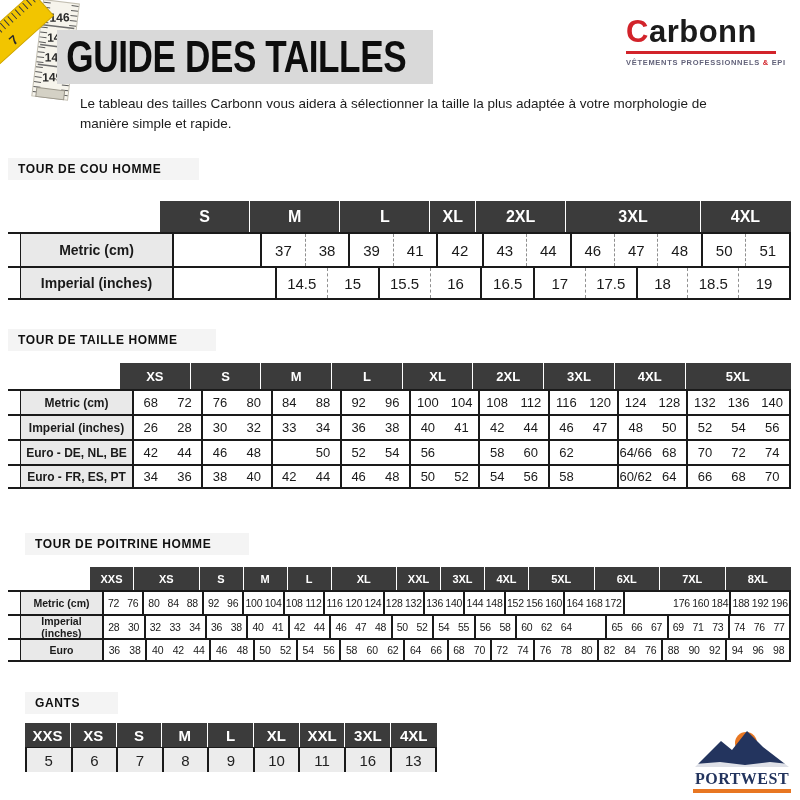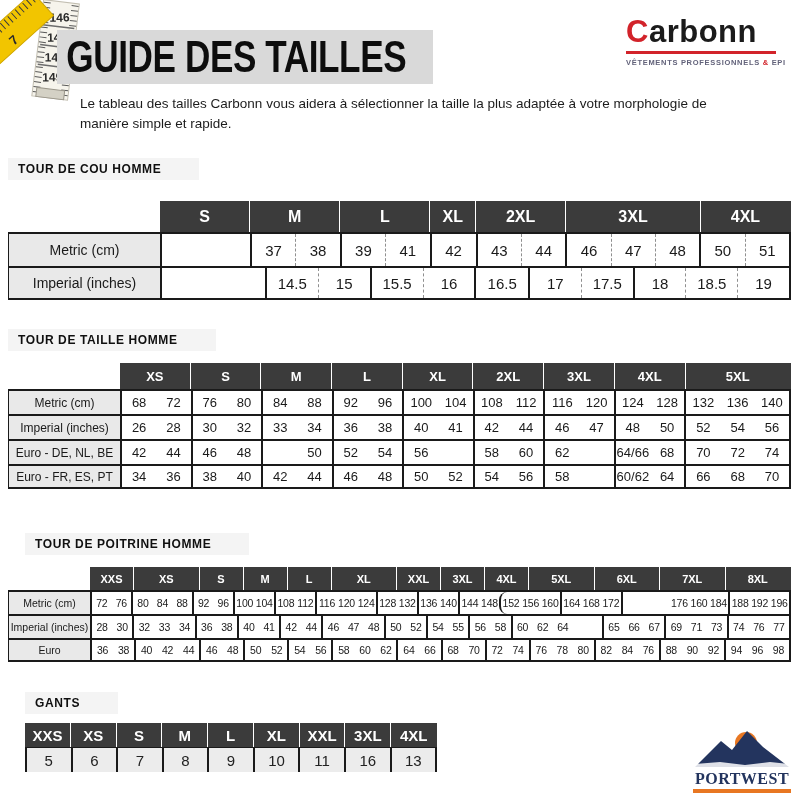--- a/index.html
+++ b/index.html
@@ -33,23 +33,23 @@
     background:#f4f4f4; display:inline-block; color:#101010;
     font-weight:bold; font-size:12px; letter-spacing:0.6px;
     padding:4px 38px 4px 10px; white-space:nowrap;
   }
 
   
   .sg-table { display:flex; flex-direction:column; width:100%; }
   .sg-hrow, .sg-row { display:flex; align-items:stretch; }
   .sg-corner { flex:0 0 auto; background:transparent; }
   .sg-label {
-    flex:0 0 auto; background:#e9e9e9; font-weight:normal;
+    flex:0 0 auto; background:#e9e9e9; font-weight:bold;
     display:flex; align-items:center; justify-content:center;
-    border-left:1.5px solid #1a1a1a; text-align:center;
+    border-left:1.5px solid #1a1a1a; text-align:center;margin-left:12px;
   }
   .sg-ghead {
     flex-basis:0; background:#3b3b3b; color:#ffffff; font-weight:bold;
     display:flex; align-items:center; justify-content:center;
   }
   .sg-ghead + .sg-ghead { border-left:1.5px solid #ffffff; }
   .sg-row { border-top:2px solid #1a1a1a; }
   .sg-table .sg-row:last-child { border-bottom:2px solid #1a1a1a; }
   .sg-table.no-bottom .sg-row:last-child { border-bottom:none; }
   .sg-group { flex-basis:0; display:flex; border-left:2px solid #1a1a1a; }
@@ -415,21 +415,21 @@
           <div class="sg-cell">132</div>
         </div>
         <div class="sg-group" style="flex-grow: 2;">
           <div class="sg-cell">136</div>
           <div class="sg-cell">140</div>
         </div>
         <div class="sg-group" style="flex-grow: 2;">
           <div class="sg-cell">144</div>
           <div class="sg-cell">148</div>
         </div>
-        <div class="sg-group" style="flex-grow: 3; border-radius: 8px;">
+        <div class="sg-group" style="flex-grow: 3;">
           <div class="sg-cell">152</div>
           <div class="sg-cell">156</div>
           <div class="sg-cell">160</div>
         </div>
         <div class="sg-group" style="flex-grow: 3;">
           <div class="sg-cell">164</div>
           <div class="sg-cell">168</div>
           <div class="sg-cell">172</div>
         </div>
         <div class="sg-group" style="flex-grow: 3; padding-left: 47px;">

